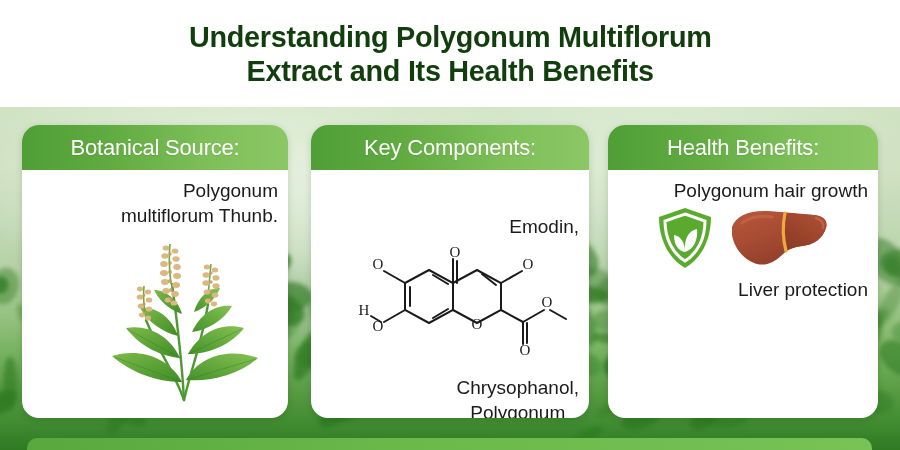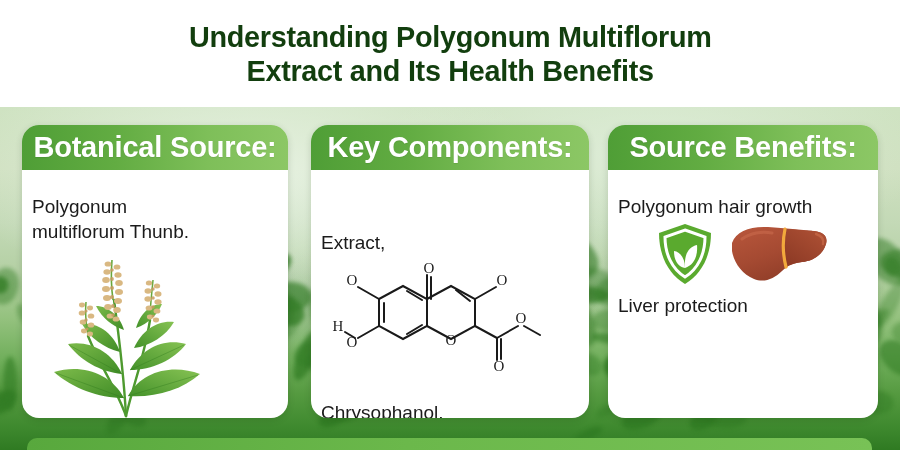--- a/index.html
+++ b/index.html
@@ -75,41 +75,41 @@
   #card-1{left:22px;width:266px;}
   #card-2{left:311px;width:278px;gap:36px;}
   #card-3{left:608px;width:270px;}
 
   .card-head{
     height:45px;flex:0 0 45px;
     display:flex;align-items:center;justify-content:center;
     background:linear-gradient(90deg,#4f9e36 0%,#62ac42 35%,#7ebf59 70%,#8cc765 100%);
   }
   .card-head-text{
-    color:#ffffff;font-weight:bold;font-size:29px;letter-spacing:-.2px;
+    color:#ffffff;font-weight:normal;font-size:22px;letter-spacing:-.2px;
     white-space:nowrap;
     text-shadow:0 1px 1px rgba(0,0,0,.08);
   }
   .card-body{
     flex:1 1 auto;position:relative;
-    display:flex;flex-direction:column;align-items:flex-start;
-    padding:24px 10px 6px;
+    display:flex;flex-direction:column;align-items:flex-end;
+    padding:8px 10px 6px;
     box-sizing:border-box;
   }
   .body-text{
     color:#1b1b1b;font-size:19px;line-height:25px;text-align:center;
     font-weight:normal;
   }
 
   
   .plant-wrap{margin-top:4px;}
 
   
   .chem-wrap{margin:4px 0 2px;}
-  .card2-bottom{margin-top:17px;}
+  .card2-bottom{margin-top:8px;}
 
   
   .benefit-row{display:flex;align-items:center;justify-content:center;width:100%;}
   .row-hair{margin-top:4px;gap:8px;}
   .row-icons{margin-top:2px;gap:12px;}
   .liver-label{margin-top:2px;}
 
   
   .bottom-bar{
     position:absolute;left:27px;top:438px;width:845px;height:12px;
@@ -425,21 +425,21 @@
         </svg>
       </div>
     </div>
   </div>
 
   <div class="card" id="card-2">
     <div class="card-head">
       <div class="card-head-text">Key Components:</div>
     </div>
     <div class="card-body">
-      <div class="body-text">Extract,</div>
+      <div class="body-text">Emodin,</div>
 
       <div class="chem-wrap">
         <svg width="232" height="118" viewBox="0 0 232 118">
           <g stroke="#1a1a1a" stroke-width="2" fill="none" stroke-linecap="round">
 
             <path d="M58,40 L82,27 L106,40 L106,67 L82,80 L58,67 Z"></path>
             <path d="M63,44 L63,63"></path>
             <path d="M86,32 L101,41"></path>
             <path d="M86,75 L101,66"></path>
 
@@ -482,21 +482,21 @@
 
       <div class="card2-bottom">
         <div class="body-text">Chrysophanol,</div>
         <div class="body-text">Polygonum</div>
       </div>
     </div>
   </div>
 
   <div class="card" id="card-3">
     <div class="card-head">
-      <div class="card-head-text">Source Benefits:</div>
+      <div class="card-head-text">Health Benefits:</div>
     </div>
     <div class="card-body">
 
       <div class="body-text">Polygonum hair growth</div>
 
 
       <div class="benefit-row row-icons">
         <span>
           <svg width="62" height="66" viewBox="0 0 62 66">
             <path d="M31,3 L57,12 C57,34 48,53 31,63 C14,53 5,34 5,12 Z" fill="#5aaa2e"></path>

